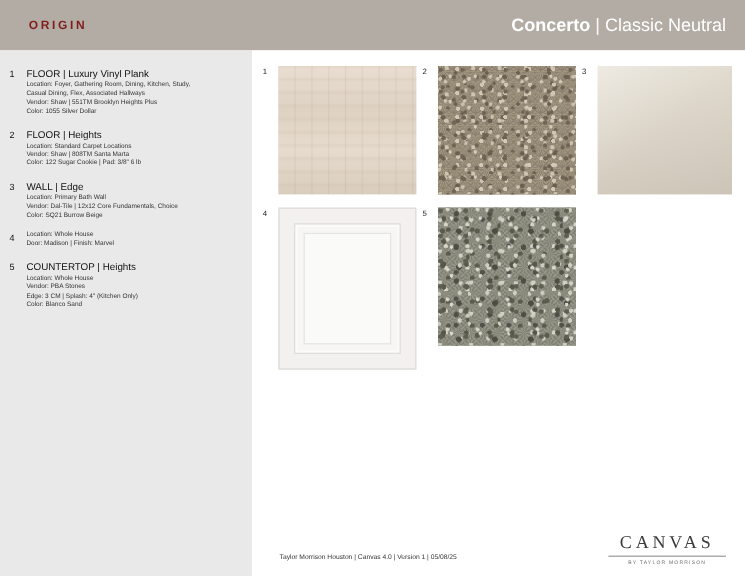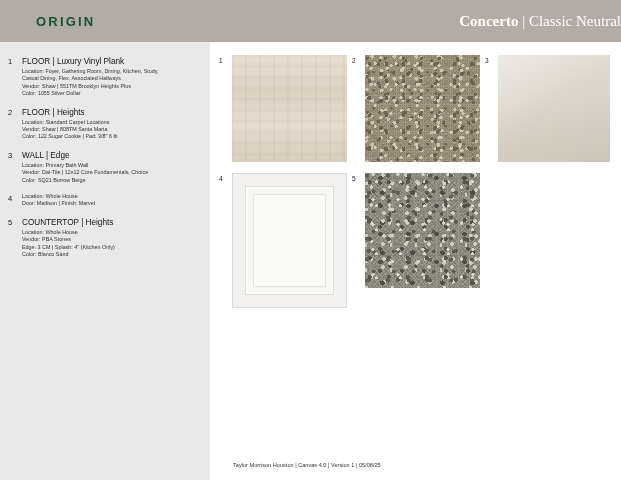--- a/index.html
+++ b/index.html
@@ -20,31 +20,31 @@
   .header {
     position: absolute;
     left: 0; top: 0;
     width: 621px; height: 42px;
     background: #b3aca5;
     display: flex;
     align-items: center;
     justify-content: space-between;
   }
   .brand {
-    font-size: 13px;
+    font-size: 10px;
     letter-spacing: 2.2px;
-    color: #14532d;
+    color: #7f1d1d;
     font-weight: bold;
-    padding-left: 36px;
+    padding-left: 24px;
   }
   .header-right {
+    padding-right: 16px;
     color: #ffffff;
     font-size: 15px;
     white-space: nowrap;
-    font-family: Liberation Serif, serif;
   }
   .header-right .bold { font-weight: bold; }
   .header-right .sep { font-weight: normal; opacity: .95; }
   .header-right .light { font-weight: normal; }
 
   
   .left-panel {
     position: absolute;
     left: 0; top: 42px;
     width: 210px; height: 438px;
@@ -297,14 +297,18 @@
       </div>
     </div>
 
     <div class="tile-num" style="left:142px; top:133px;">5</div>
     <div class="swatch sw5" style="left:155px; top:131px; width:115px; height:115px;"></div>
 
   </div>
 
   <div class="footer-text">Taylor Morrison Houston | Canvas 4.0 | Version 1 | 05/08/25</div>
 
+  <div class="canvas-logo">
+    <div class="word">CANVAS</div>
+    <span class="sub">BY TAYLOR MORRISON</span>
+  </div>
 
 </div>
 
 </body></html>

